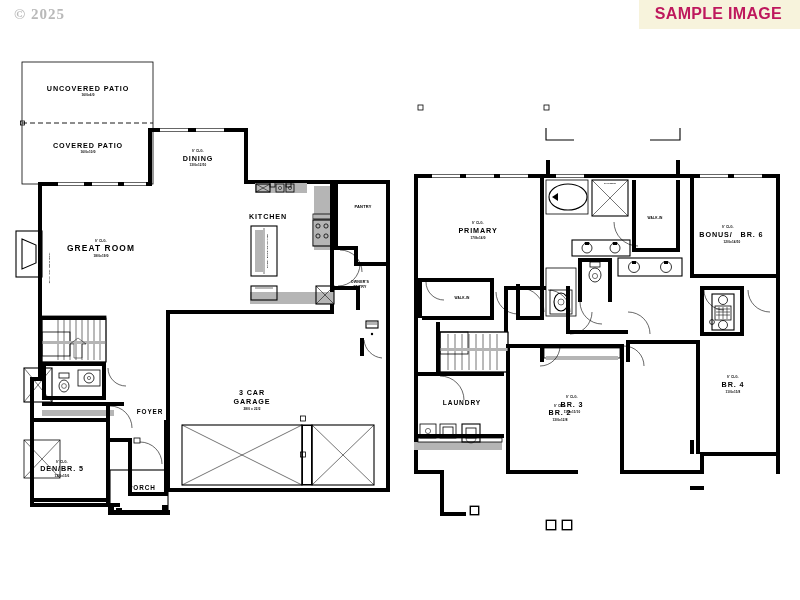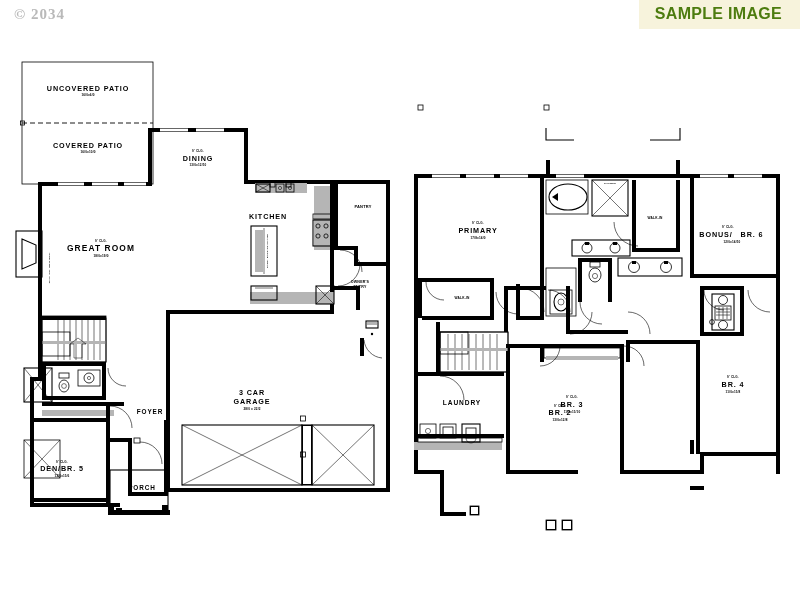--- a/index.html
+++ b/index.html
@@ -7,21 +7,21 @@
   #stage{position:relative;width:800px;height:600px;background:#ffffff;}
   #plan{position:absolute;left:0;top:0;}
   .copyright{
     position:absolute;left:14px;top:6px;
     font-family:"Liberation Serif",serif;
     font-size:15px;letter-spacing:1px;color:#b9b9b9;font-weight:700;
     user-select:none;
   }
   .sample-banner{
     position:absolute;right:0;top:0;
-    background:#f7f3dc;color:#4d7c0f;
+    background:#f7f3dc;color:#be185d;
     font-family:"Liberation Sans",sans-serif;
     font-weight:700;font-size:16px;letter-spacing:.3px;
     padding:5px 18px 6px 16px;
     text-align:center;
   }
   svg text{font-family:"Liberation Sans",sans-serif;fill:#000;}
   .rm{font-size:7.2px;font-weight:700;letter-spacing:.9px;text-anchor:middle;}
   .rm-lg{font-size:8.4px;font-weight:700;letter-spacing:1.1px;text-anchor:middle;}
   .dim{font-size:3.1px;font-weight:700;letter-spacing:.15px;text-anchor:middle;}
   .clg{font-size:3.0px;font-weight:700;letter-spacing:.2px;text-anchor:middle;}
@@ -515,16 +515,16 @@
         <rect x="563" y="521" width="8" height="8" class="wht"></rect>
         <rect x="562" y="520" width="10" height="10" class="thin"></rect>
         <rect x="690" y="486" width="14" height="4" class="wall"></rect>
         <rect x="690" y="440" width="4" height="14" class="wall"></rect>
       </g>
 
     </g>
 
   </svg>
 
-  <div class="copyright">© 2034</div>
+  <div class="copyright">© 2025</div>
   <div class="sample-banner">SAMPLE IMAGE</div>
 
 </div>
 
 </body></html>

